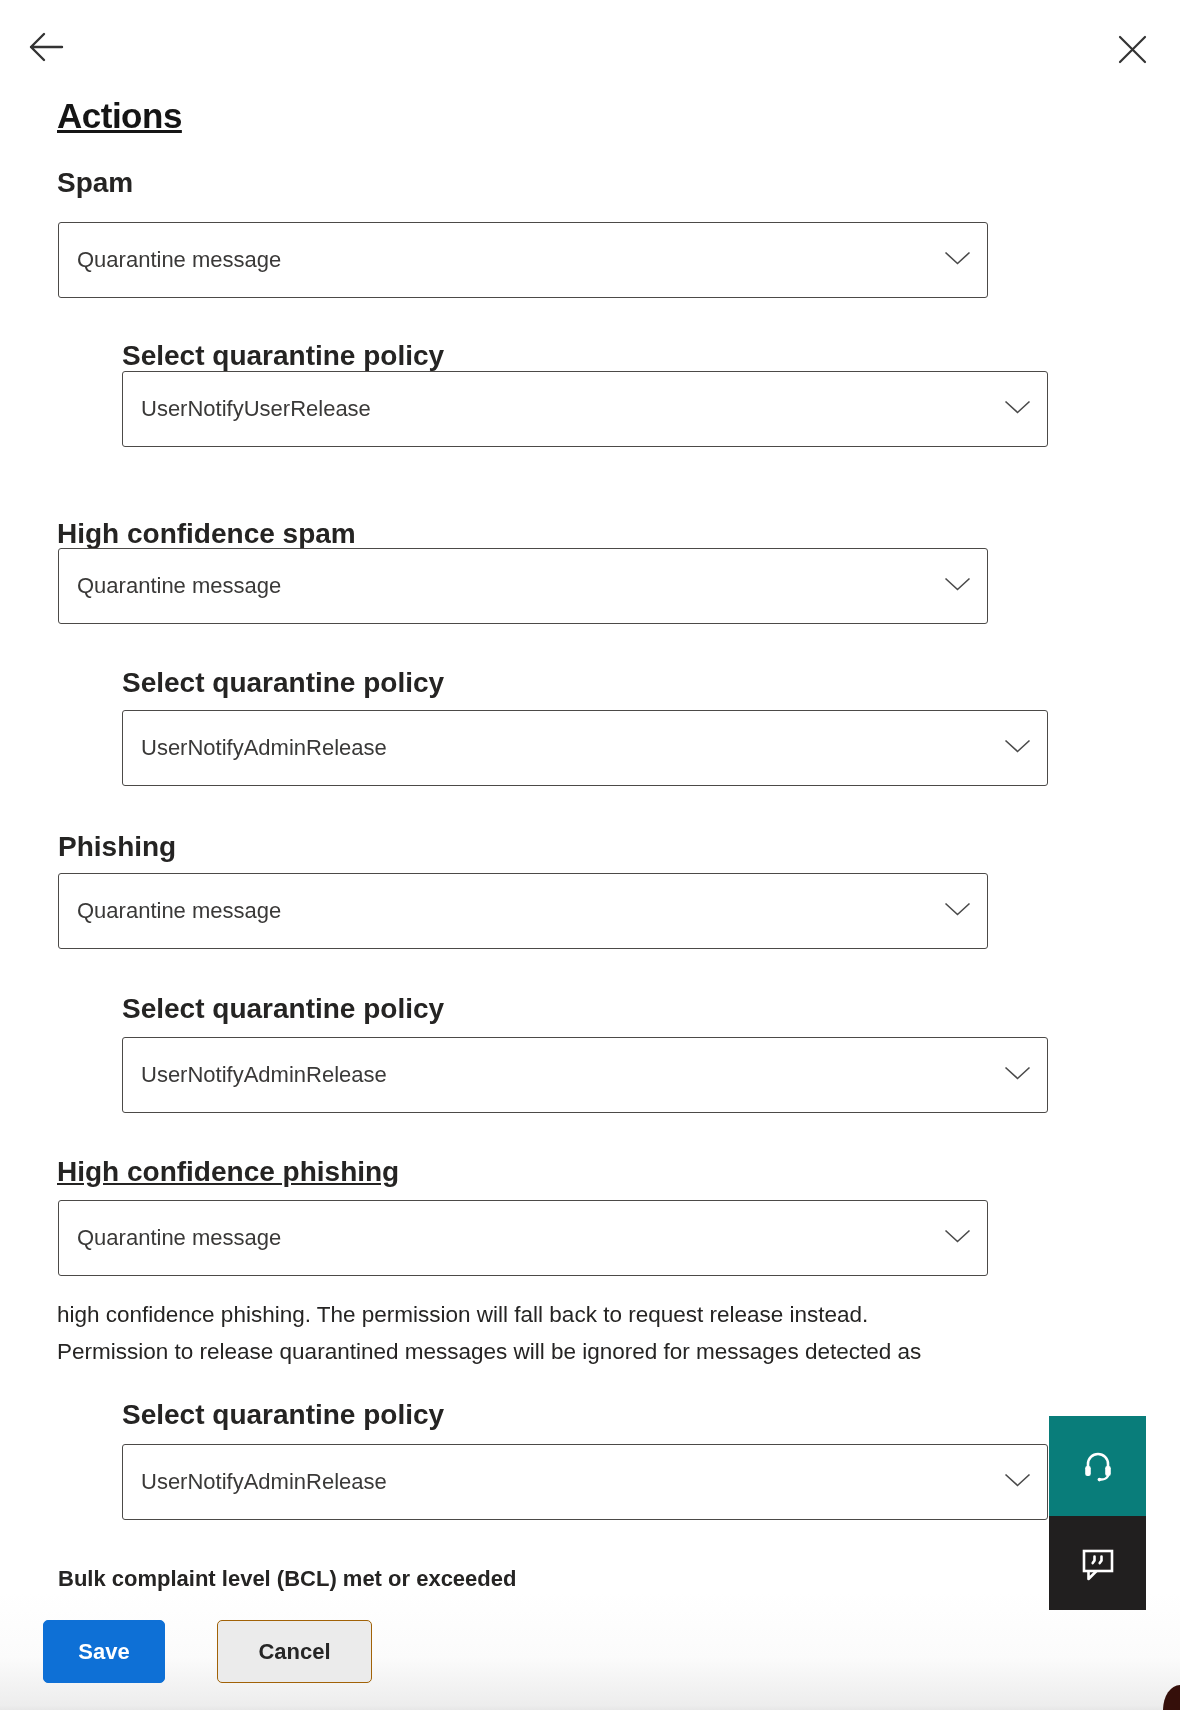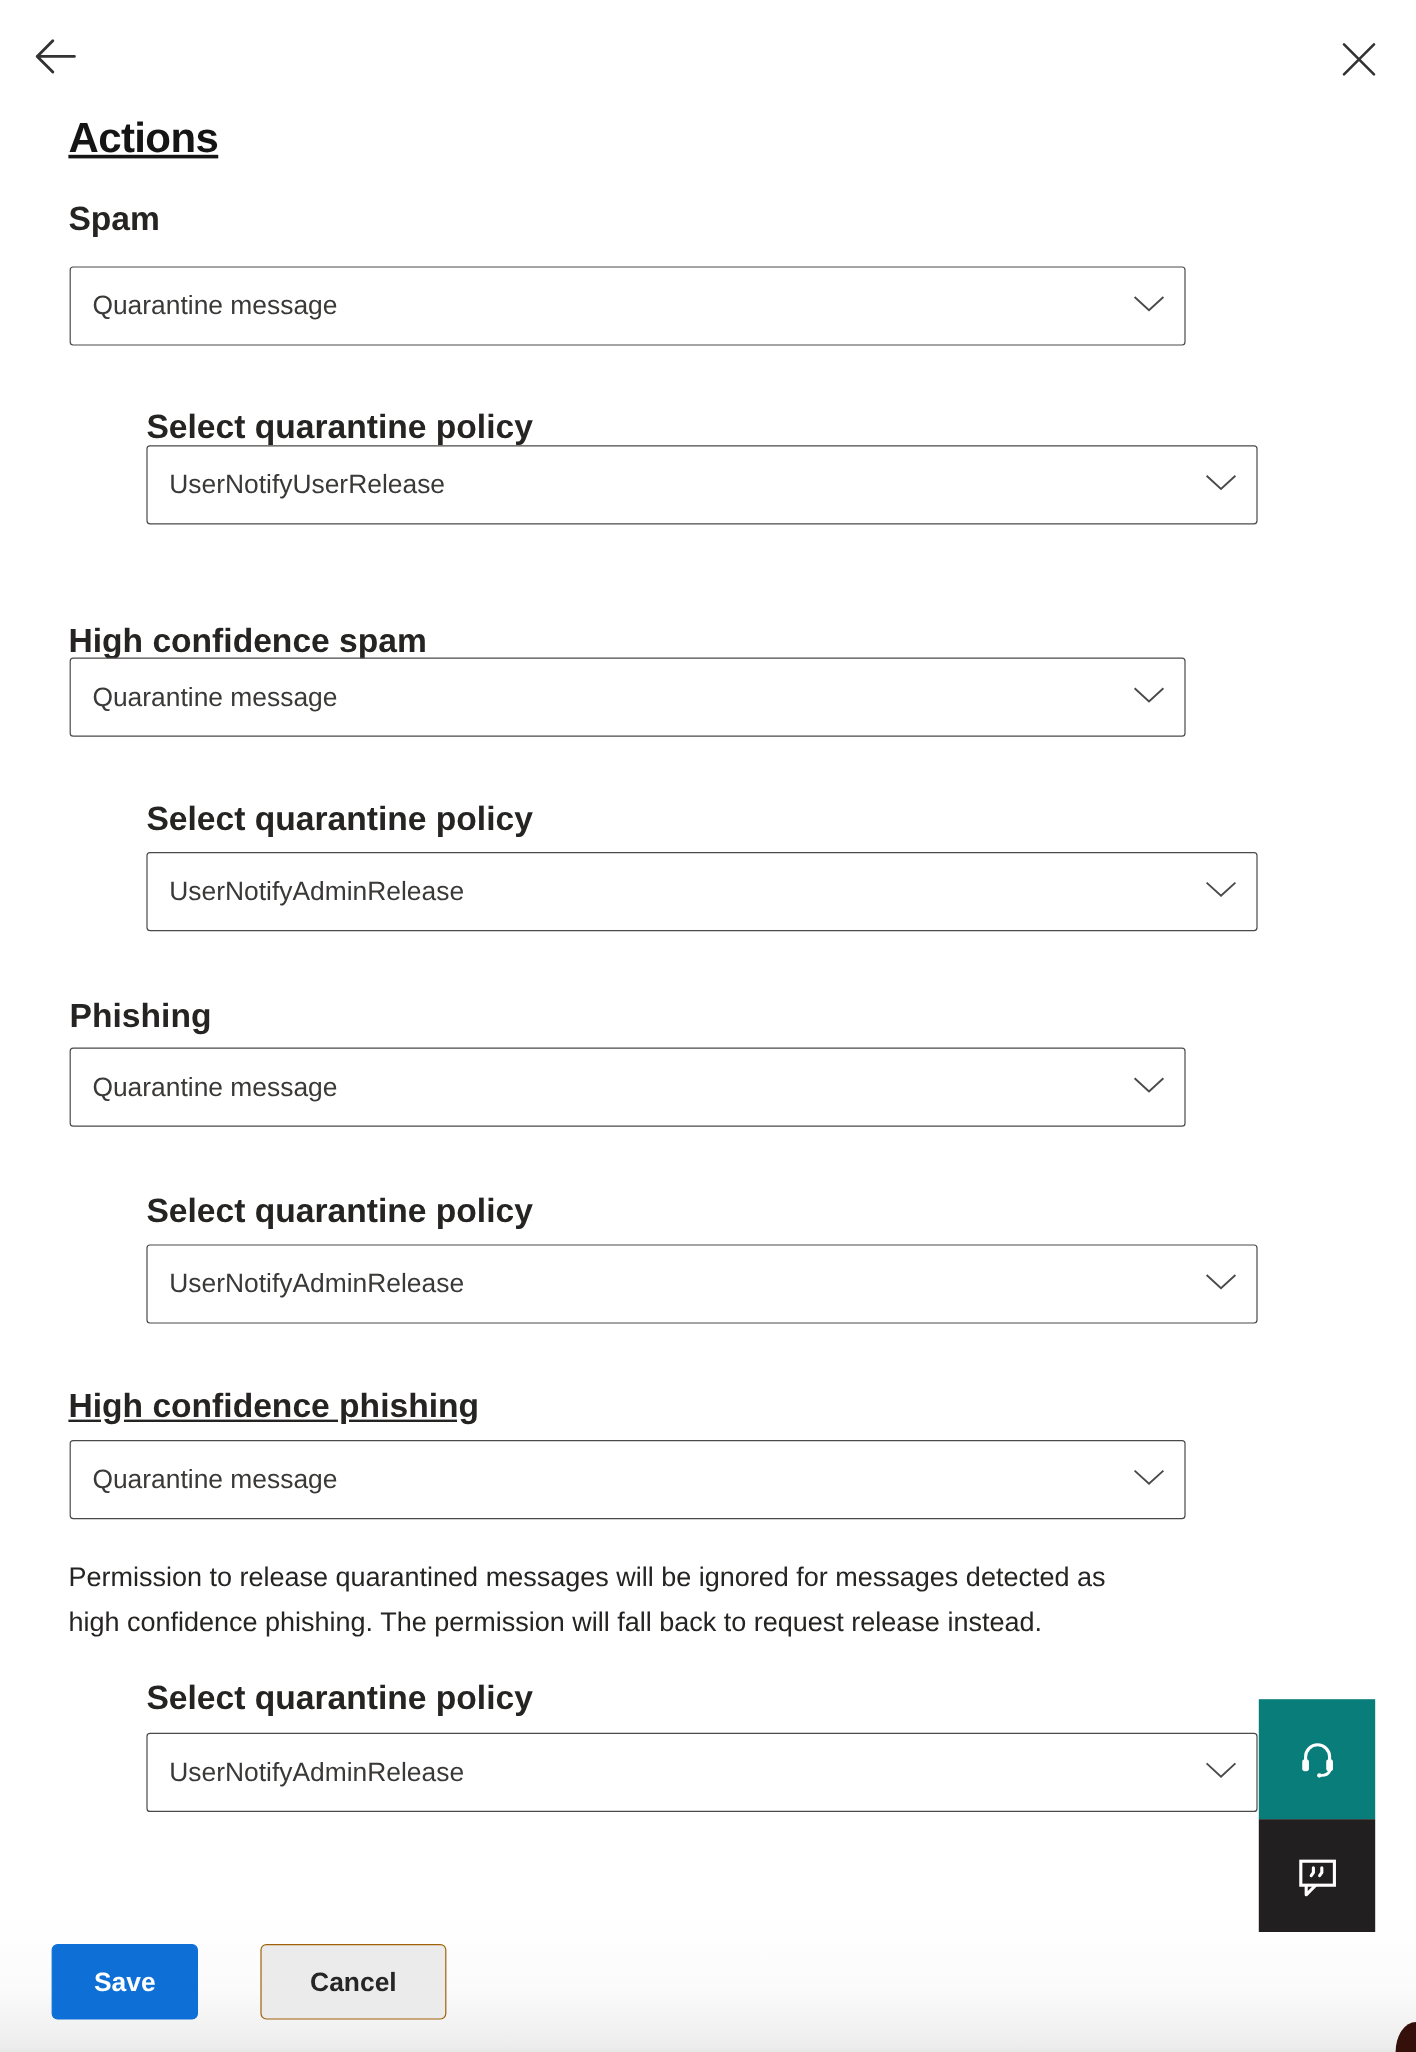--- a/index.html
+++ b/index.html
@@ -12,21 +12,21 @@
     display:flex;align-items:center;justify-content:center;
   }
   .page-title{
     position:absolute;left:57px;top:96px;font-size:35px;font-weight:700;color:#151515;
     letter-spacing:-0.5px;margin:0;text-decoration:underline;
   }
   .field-label{
     position:absolute;font-size:28px;font-weight:600;color:#252423;line-height:30px;white-space:nowrap;
   }
   .combobox{
-    position:absolute;height:66px;background:#fff;border:1.5px solid #4c4a48;border-radius:3px;
+    position:absolute;height:76px;background:#fff;border:1.5px solid #4c4a48;border-radius:3px;
     box-sizing:border-box;display:flex;align-items:center;justify-content:space-between;
     padding:0 16px 0 18px;cursor:pointer;
   }
   .combobox .value{font-size:22px;color:#3a3938;font-weight:400;white-space:nowrap;}
   .chevron{flex:0 0 auto;}
   .note{
     position:absolute;left:57px;top:1296px;width:990px;font-size:22.5px;line-height:37px;
     color:#252423;font-weight:400;
   }
   .truncated-heading{
@@ -141,34 +141,35 @@
   <div class="combobox" style="left:58px;top:1200px;width:930px;">
     <span class="value">Quarantine message</span>
     <span class="chevron">
       <svg width="27" height="14" viewBox="0 0 27 14" fill="none">
           <path d="M1.5 1.5 L13.5 12.5 L25.5 1.5" stroke="#4a4a4a" stroke-width="1.6"></path>
         </svg>
     </span>
   </div>
 
   <div class="note">
+    <div>high confidence phishing. The permission will fall back to request release instead.</div>
     <div>Permission to release quarantined messages will be ignored for messages detected as</div>
-    <div>high confidence phishing. The permission will fall back to request release instead.</div>
   </div>
 
   <div class="field-label" style="left:122px;top:1400px;">Select quarantine policy</div>
   <div class="combobox" style="left:122px;top:1444px;width:926px;">
     <span class="value">UserNotifyAdminRelease</span>
     <span class="chevron">
       <svg width="27" height="14" viewBox="0 0 27 14" fill="none">
           <path d="M1.5 1.5 L13.5 12.5 L25.5 1.5" stroke="#4a4a4a" stroke-width="1.6"></path>
         </svg>
     </span>
   </div>
 
+  <div class="truncated-heading">Bulk complaint level (BCL) met or exceeded</div>
 
   <div class="footer-bg"></div>
   <button class="btn btn-save">Save</button>
   <button class="btn btn-cancel">Cancel</button>
 
   <button class="side-widget widget-help">
     <span style="display:flex;">
       <svg width="42" height="42" viewBox="0 0 42 42" fill="none">
         <path d="M11 23 v-4 a10 10 0 0 1 20 0 v4" stroke="#ffffff" stroke-width="2.6" stroke-linecap="round"></path>
         <rect x="8.2" y="21" width="5.6" height="10" rx="2.2" fill="#ffffff"></rect>

